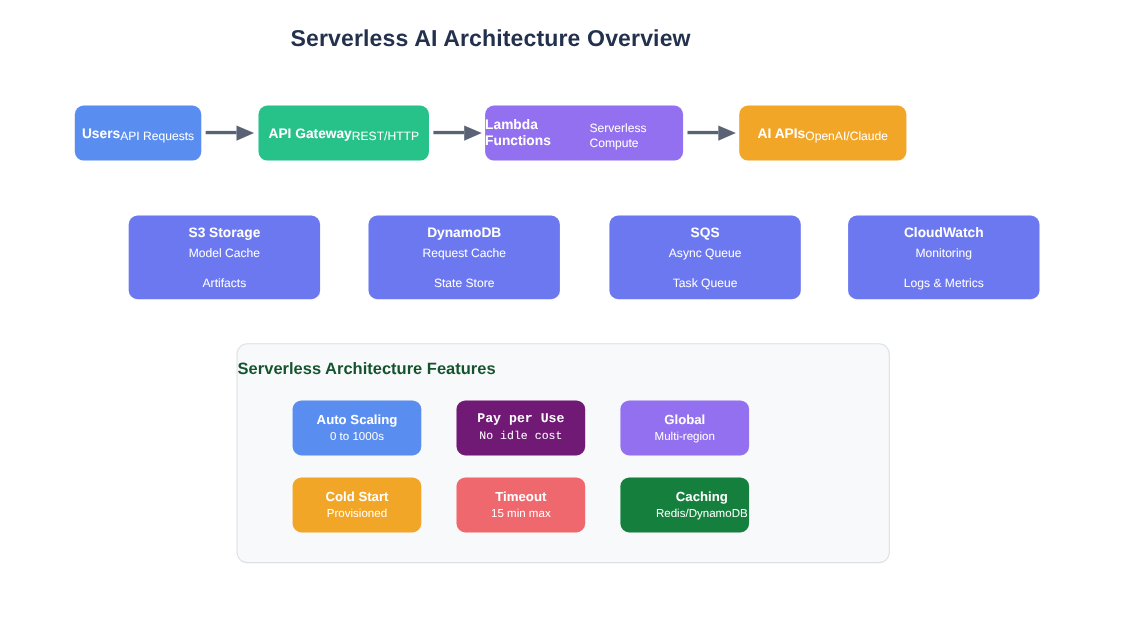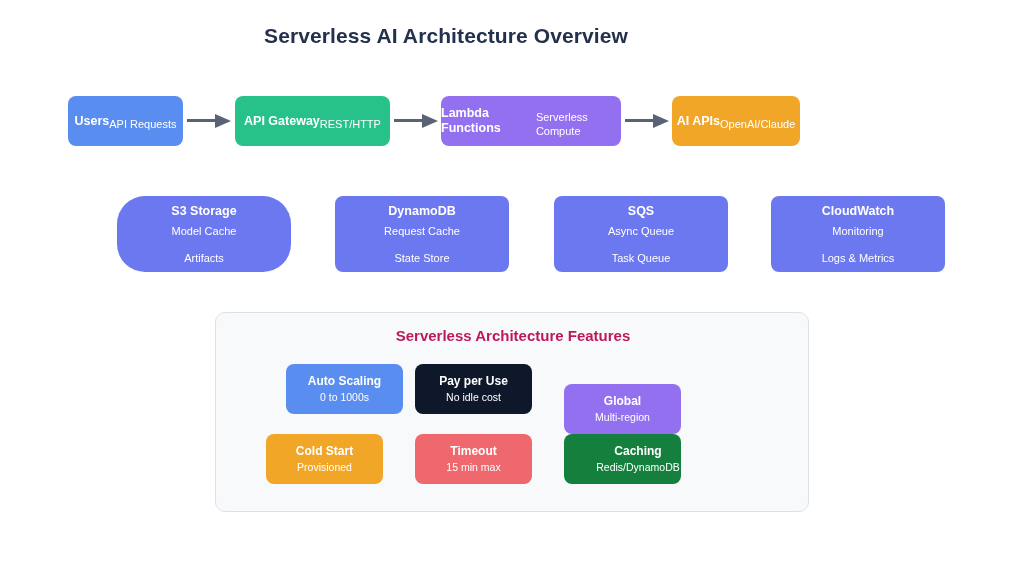--- a/index.html
+++ b/index.html
@@ -131,24 +131,24 @@
     background: #f8f9fb;
     border: 1px solid #dde1e6;
     border-radius: 10px;
     box-sizing: border-box;
   }
   .features-heading {
     position: absolute;
     left: 0;
     top: 14px;
     width: 594px;
-    text-align: center;
+    text-align: left;
     font-size: 15px;
     font-weight: bold;
-    color: #be185d;
+    color: #14532d;
   }
   .chip-grid {
     position: absolute;
     left: 50px;
     top: 51px;
     width: 494px;
   }
   .chip-row {
     position: relative;
     height: 50px;
@@ -192,40 +192,40 @@
         <div class="n-sub">API Requests</div>
       </div>
       <div class="flow-node" style="left: 167px; width: 155px; background: rgb(39, 194, 138);">
         <div class="n-title">API Gateway</div>
         <div class="n-sub">REST/HTTP</div>
       </div>
       <div class="flow-node" style="left: 373px; width: 180px; background: rgb(147, 112, 240);">
         <div class="n-title">Lambda Functions</div>
         <div class="n-sub">Serverless Compute</div>
       </div>
-      <div class="flow-node" style="left: 604px; width: 128px; background: rgb(242, 166, 39); justify-content: center;">
+      <div class="flow-node" style="left: 604px; width: 152px; background: rgb(242, 166, 39); justify-content: center;">
         <div class="n-title">AI APIs</div>
         <div class="n-sub">OpenAI/Claude</div>
       </div>
       <div class="arrow" style="left: 119px; width: 44px;">
         <div class="shaft" style="width: 28px;"></div>
         <div class="head" style="left: 28px;"></div>
       </div>
       <div class="arrow" style="left: 326px; width: 44px;">
         <div class="shaft" style="width: 28px;"></div>
         <div class="head" style="left: 28px;"></div>
       </div>
       <div class="arrow" style="left: 557px; width: 44px;">
         <div class="shaft" style="width: 28px;"></div>
         <div class="head" style="left: 28px;"></div>
       </div>
     </div>
 
   <div class="services-row">
-      <div class="service-card" style="left: 0px; background: rgb(108, 120, 240); border-radius: 28px;">
+      <div class="service-card" style="left: 0px; background: rgb(108, 120, 240);">
         <div class="s-title">S3 Storage</div>
         <div class="s-line first">Model Cache</div>
         <div class="s-line">Artifacts</div>
       </div>
       <div class="service-card" style="left: 218px; background: rgb(108, 120, 240);">
         <div class="s-title">DynamoDB</div>
         <div class="s-line first">Request Cache</div>
         <div class="s-line">State Store</div>
       </div>
       <div class="service-card" style="left: 437px; background: rgb(108, 120, 240);">
@@ -237,29 +237,29 @@
         <div class="s-title">CloudWatch</div>
         <div class="s-line first">Monitoring</div>
         <div class="s-line">Logs &amp; Metrics</div>
       </div>
     </div>
 
   <div class="features-panel">
     <div class="features-heading">Serverless Architecture Features</div>
     <div class="chip-grid">
         <div class="chip-row">
-          <div class="chip" style="left: 0px; background: rgb(90, 141, 240); margin-left: 20px;">
+          <div class="chip" style="left: 0px; background: rgb(90, 141, 240);">
             <div class="c-title">Auto Scaling</div>
             <div class="c-sub">0 to 1000s</div>
           </div>
-          <div class="chip" style="left: 149px; background: #0f172a;">
+          <div class="chip" style="left: 149px; background: #701a75; font-family: Liberation Mono, monospace;">
             <div class="c-title">Pay per Use</div>
             <div class="c-sub">No idle cost</div>
           </div>
-          <div class="chip" style="left: 298px; background: rgb(147, 112, 240); margin-top: 20px;">
+          <div class="chip" style="left: 298px; background: rgb(147, 112, 240);">
             <div class="c-title">Global</div>
             <div class="c-sub">Multi-region</div>
           </div>
         </div>
         <div class="chip-row">
           <div class="chip" style="left: 0px; background: rgb(242, 166, 39);">
             <div class="c-title">Cold Start</div>
             <div class="c-sub">Provisioned</div>
           </div>
           <div class="chip" style="left: 149px; background: rgb(239, 104, 109);">

